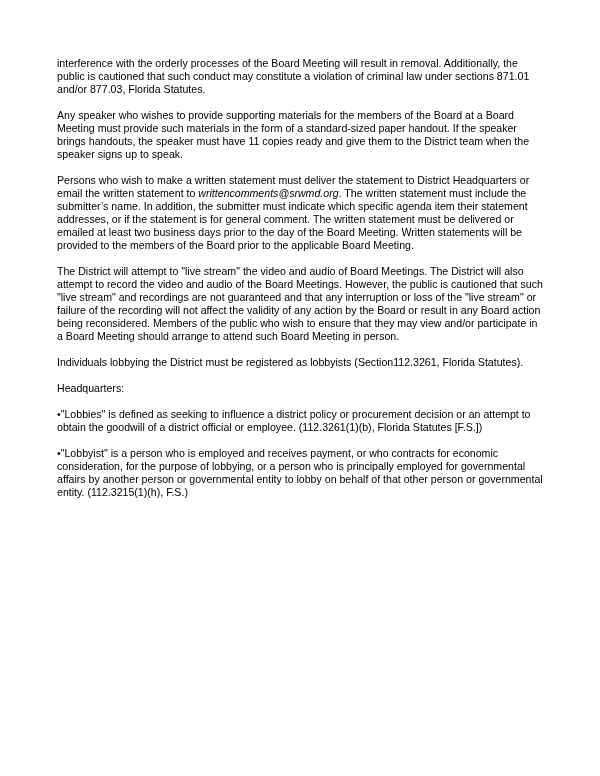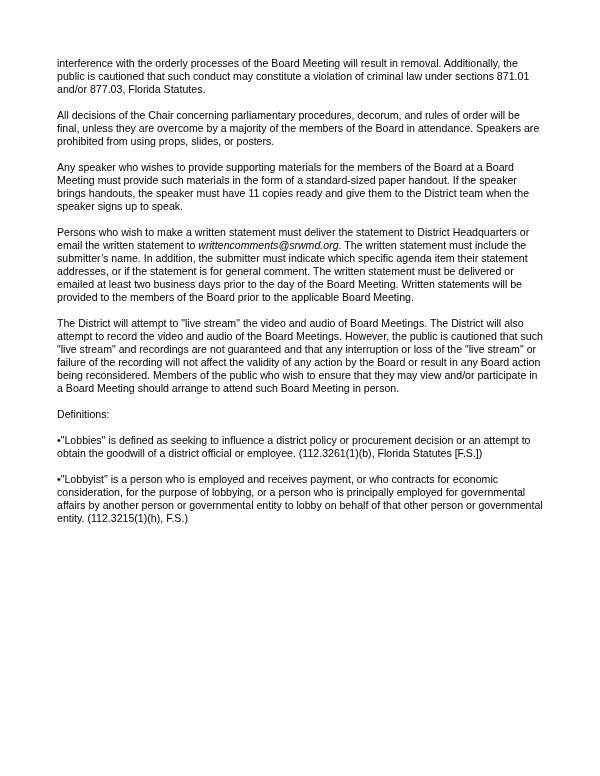--- a/index.html
+++ b/index.html
@@ -50,29 +50,29 @@
   }
 </style>
 </head>
 <body>
 
 <div id="page">
   <div class="doc-body">
 
     <p class="para">interference with the orderly processes of the Board Meeting will result in removal. Additionally, the public is cautioned that such conduct may constitute a violation of criminal law under sections 871.01 and/or 877.03, Florida Statutes.</p>
 
-    <p class="para">All decisions of the Chair concerning parliamentary procedures, decorum, and rules of order will be final, unless they are overcome by a majority of the members of the Board in attendance. Speakers are prohibited from using props, slides, or posters.</p>
 
     <p class="para">Any speaker who wishes to provide supporting materials for the members of the Board at a Board Meeting must provide such materials in the form of a standard-sized paper handout. If the speaker brings handouts, the speaker must have 11 copies ready and give them to the District team when the speaker signs up to speak.</p>
 
     <p class="para"><span>Persons who wish to make a written statement must deliver the statement to District Headquarters or email the written statement to </span><span class="email-link">writtencomments@srwmd.org</span><span>. The written statement must include the submitter’s name. In addition, the submitter must indicate which specific agenda item their statement addresses, or if the statement is for general comment. The written statement must be delivered or emailed at least two business days prior to the day of the Board Meeting. Written statements will be provided to the members of the Board prior to the applicable Board Meeting.</span></p>
 
     <p class="para">The District will attempt to "live stream" the video and audio of Board Meetings. The District will also attempt to record the video and audio of the Board Meetings. However, the public is cautioned that such "live stream" and recordings are not guaranteed and that any interruption or loss of the "live stream" or failure of the recording will not affect the validity of any action by the Board or result in any Board action being reconsidered. Members of the public who wish to ensure that they may view and/or participate in a Board Meeting should arrange to attend such Board Meeting in person.</p>
 
+    <p class="para">Individuals lobbying the District must be registered as lobbyists (Section112.3261, Florida Statutes).</p>
 
-    <p class="para indent-1">Definitions:</p>
+    <p class="para indent-1">Headquarters:</p>
 
     <p class="para bullet-para"><span class="bullet-glyph">•</span><span>"Lobbies" is defined as seeking to influence a district policy or procurement decision or an attempt to obtain the goodwill of a district official or employee. (112.3261(1)(b), Florida Statutes [F.S.])</span></p>
 
     <p class="para bullet-para"><span class="bullet-glyph">•</span><span>"Lobbyist" is a person who is employed and receives payment, or who contracts for economic consideration, for the purpose of lobbying, or a person who is principally employed for governmental affairs by another person or governmental entity to lobby on behalf of that other person or governmental entity. (112.3215(1)(h), F.S.)</span></p>
 
   </div>
 </div>
 
 </body></html>

